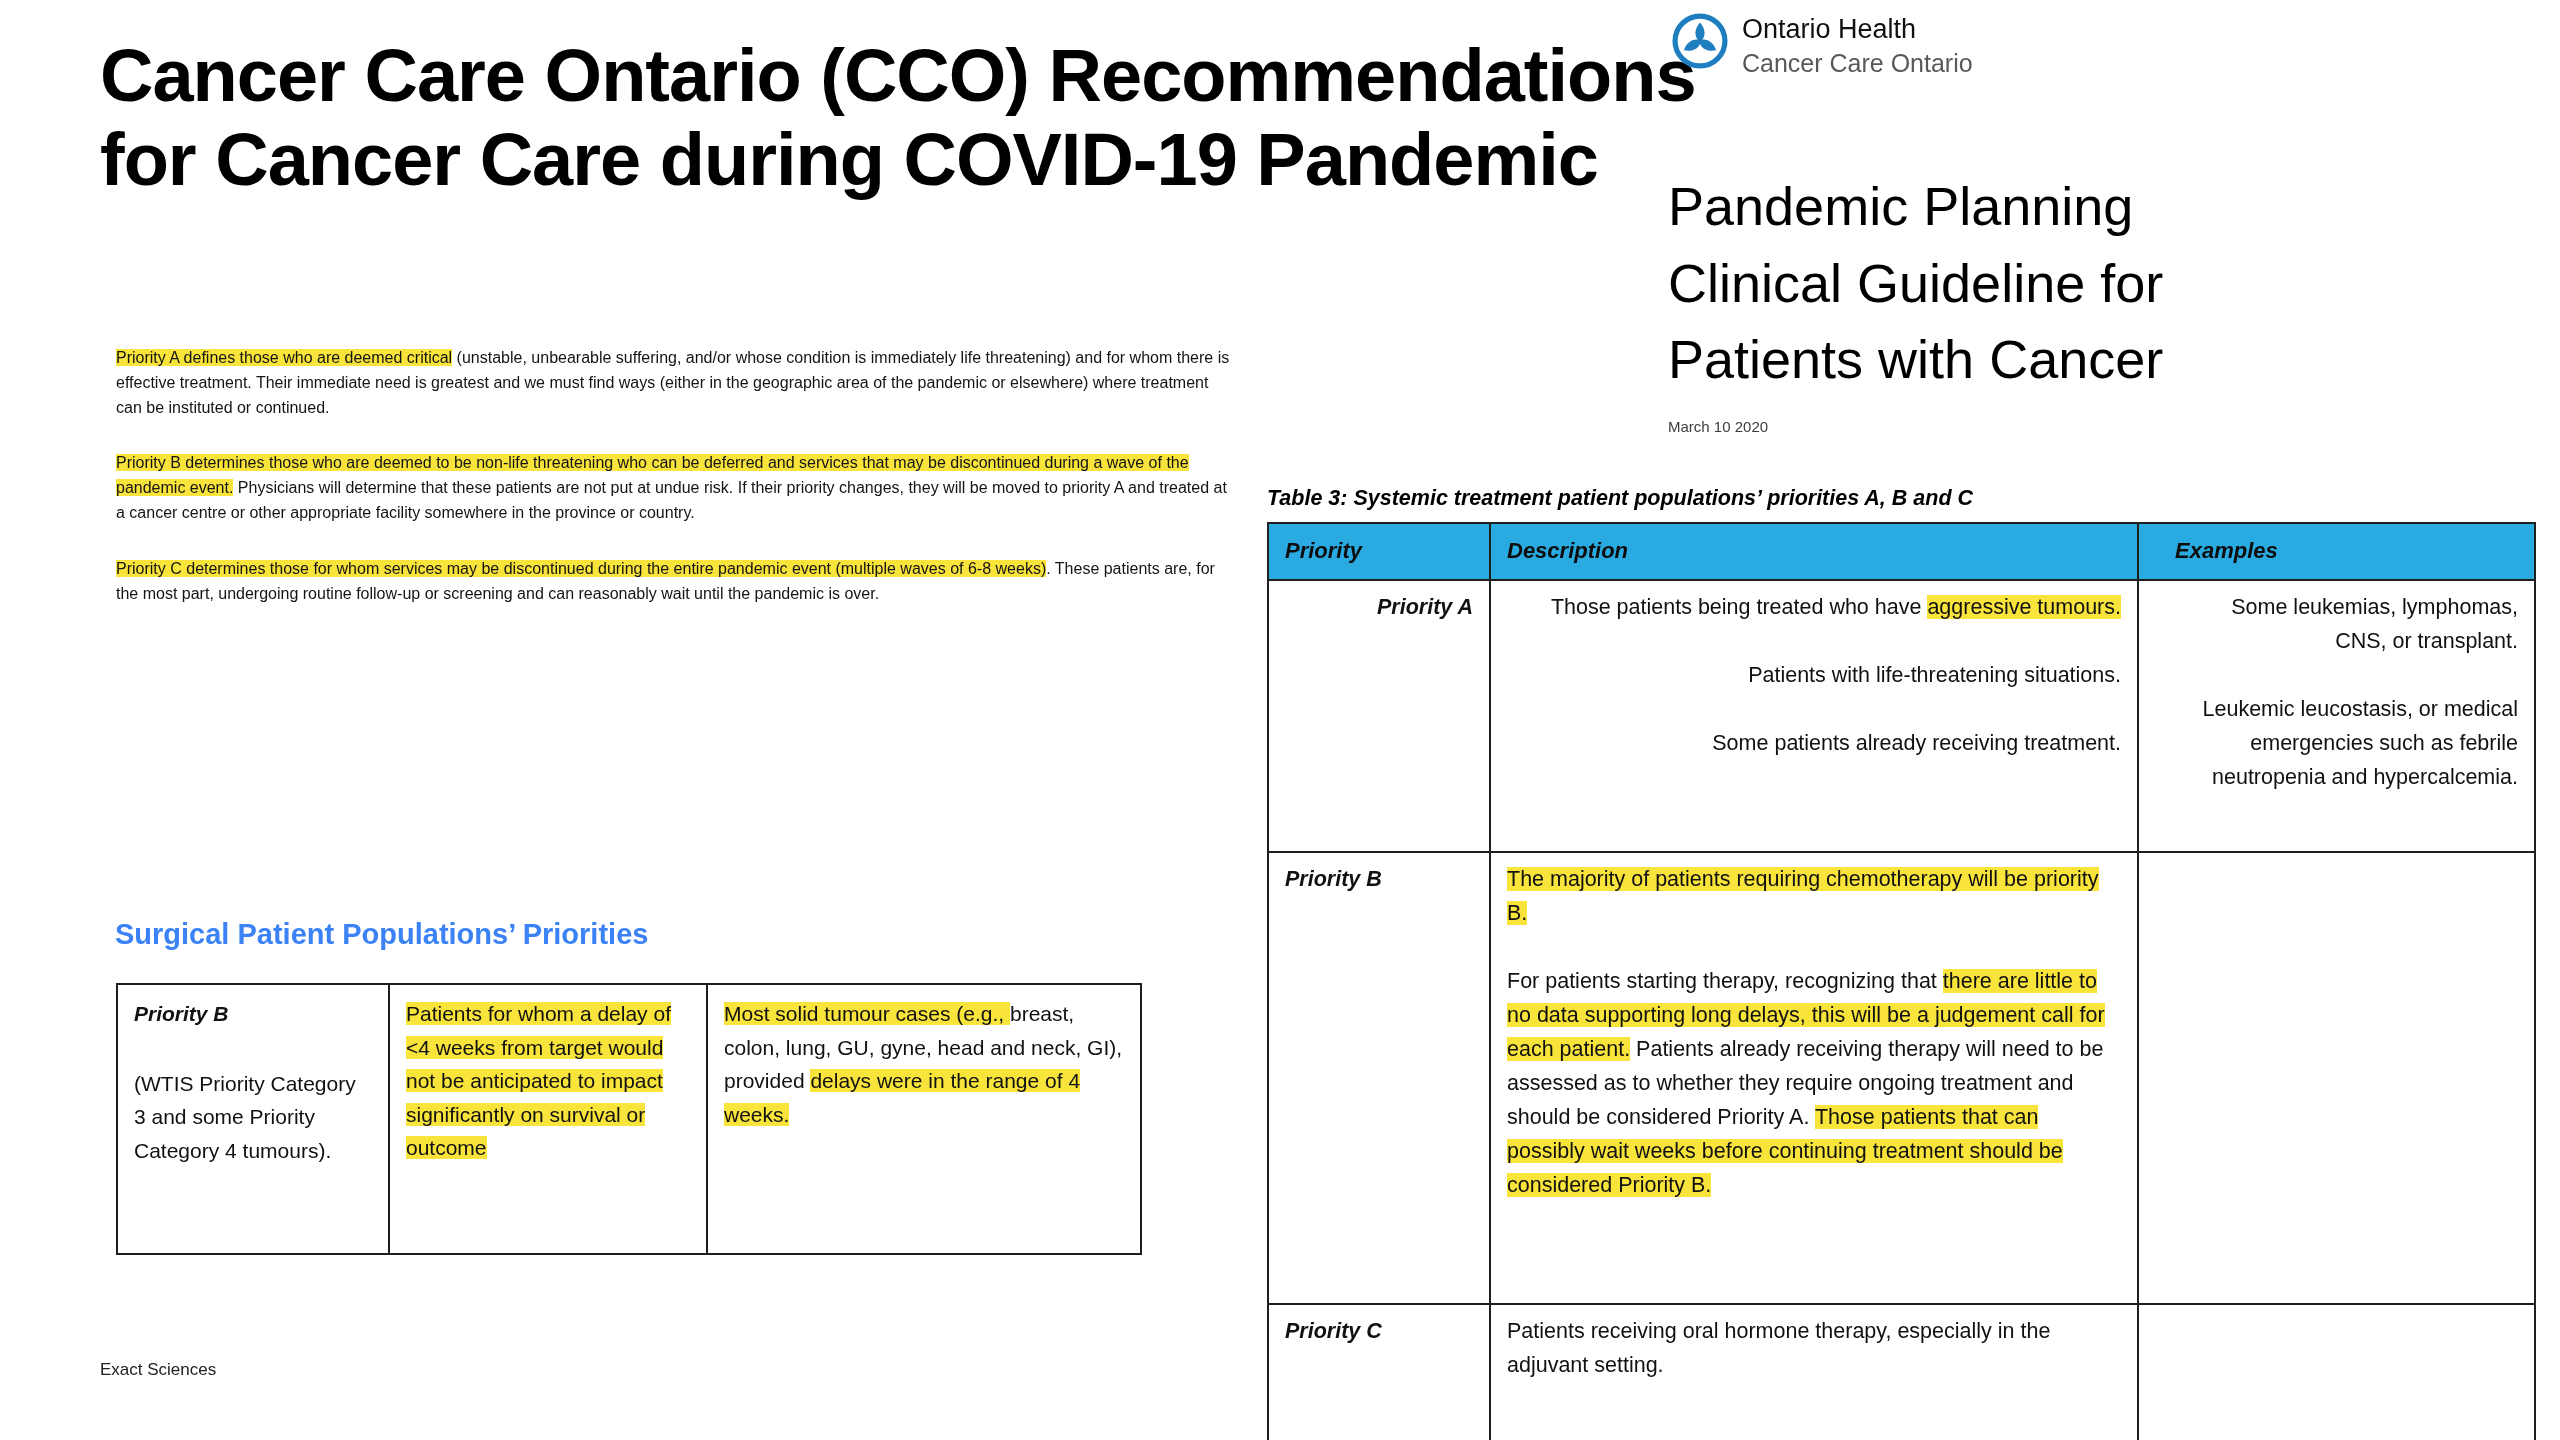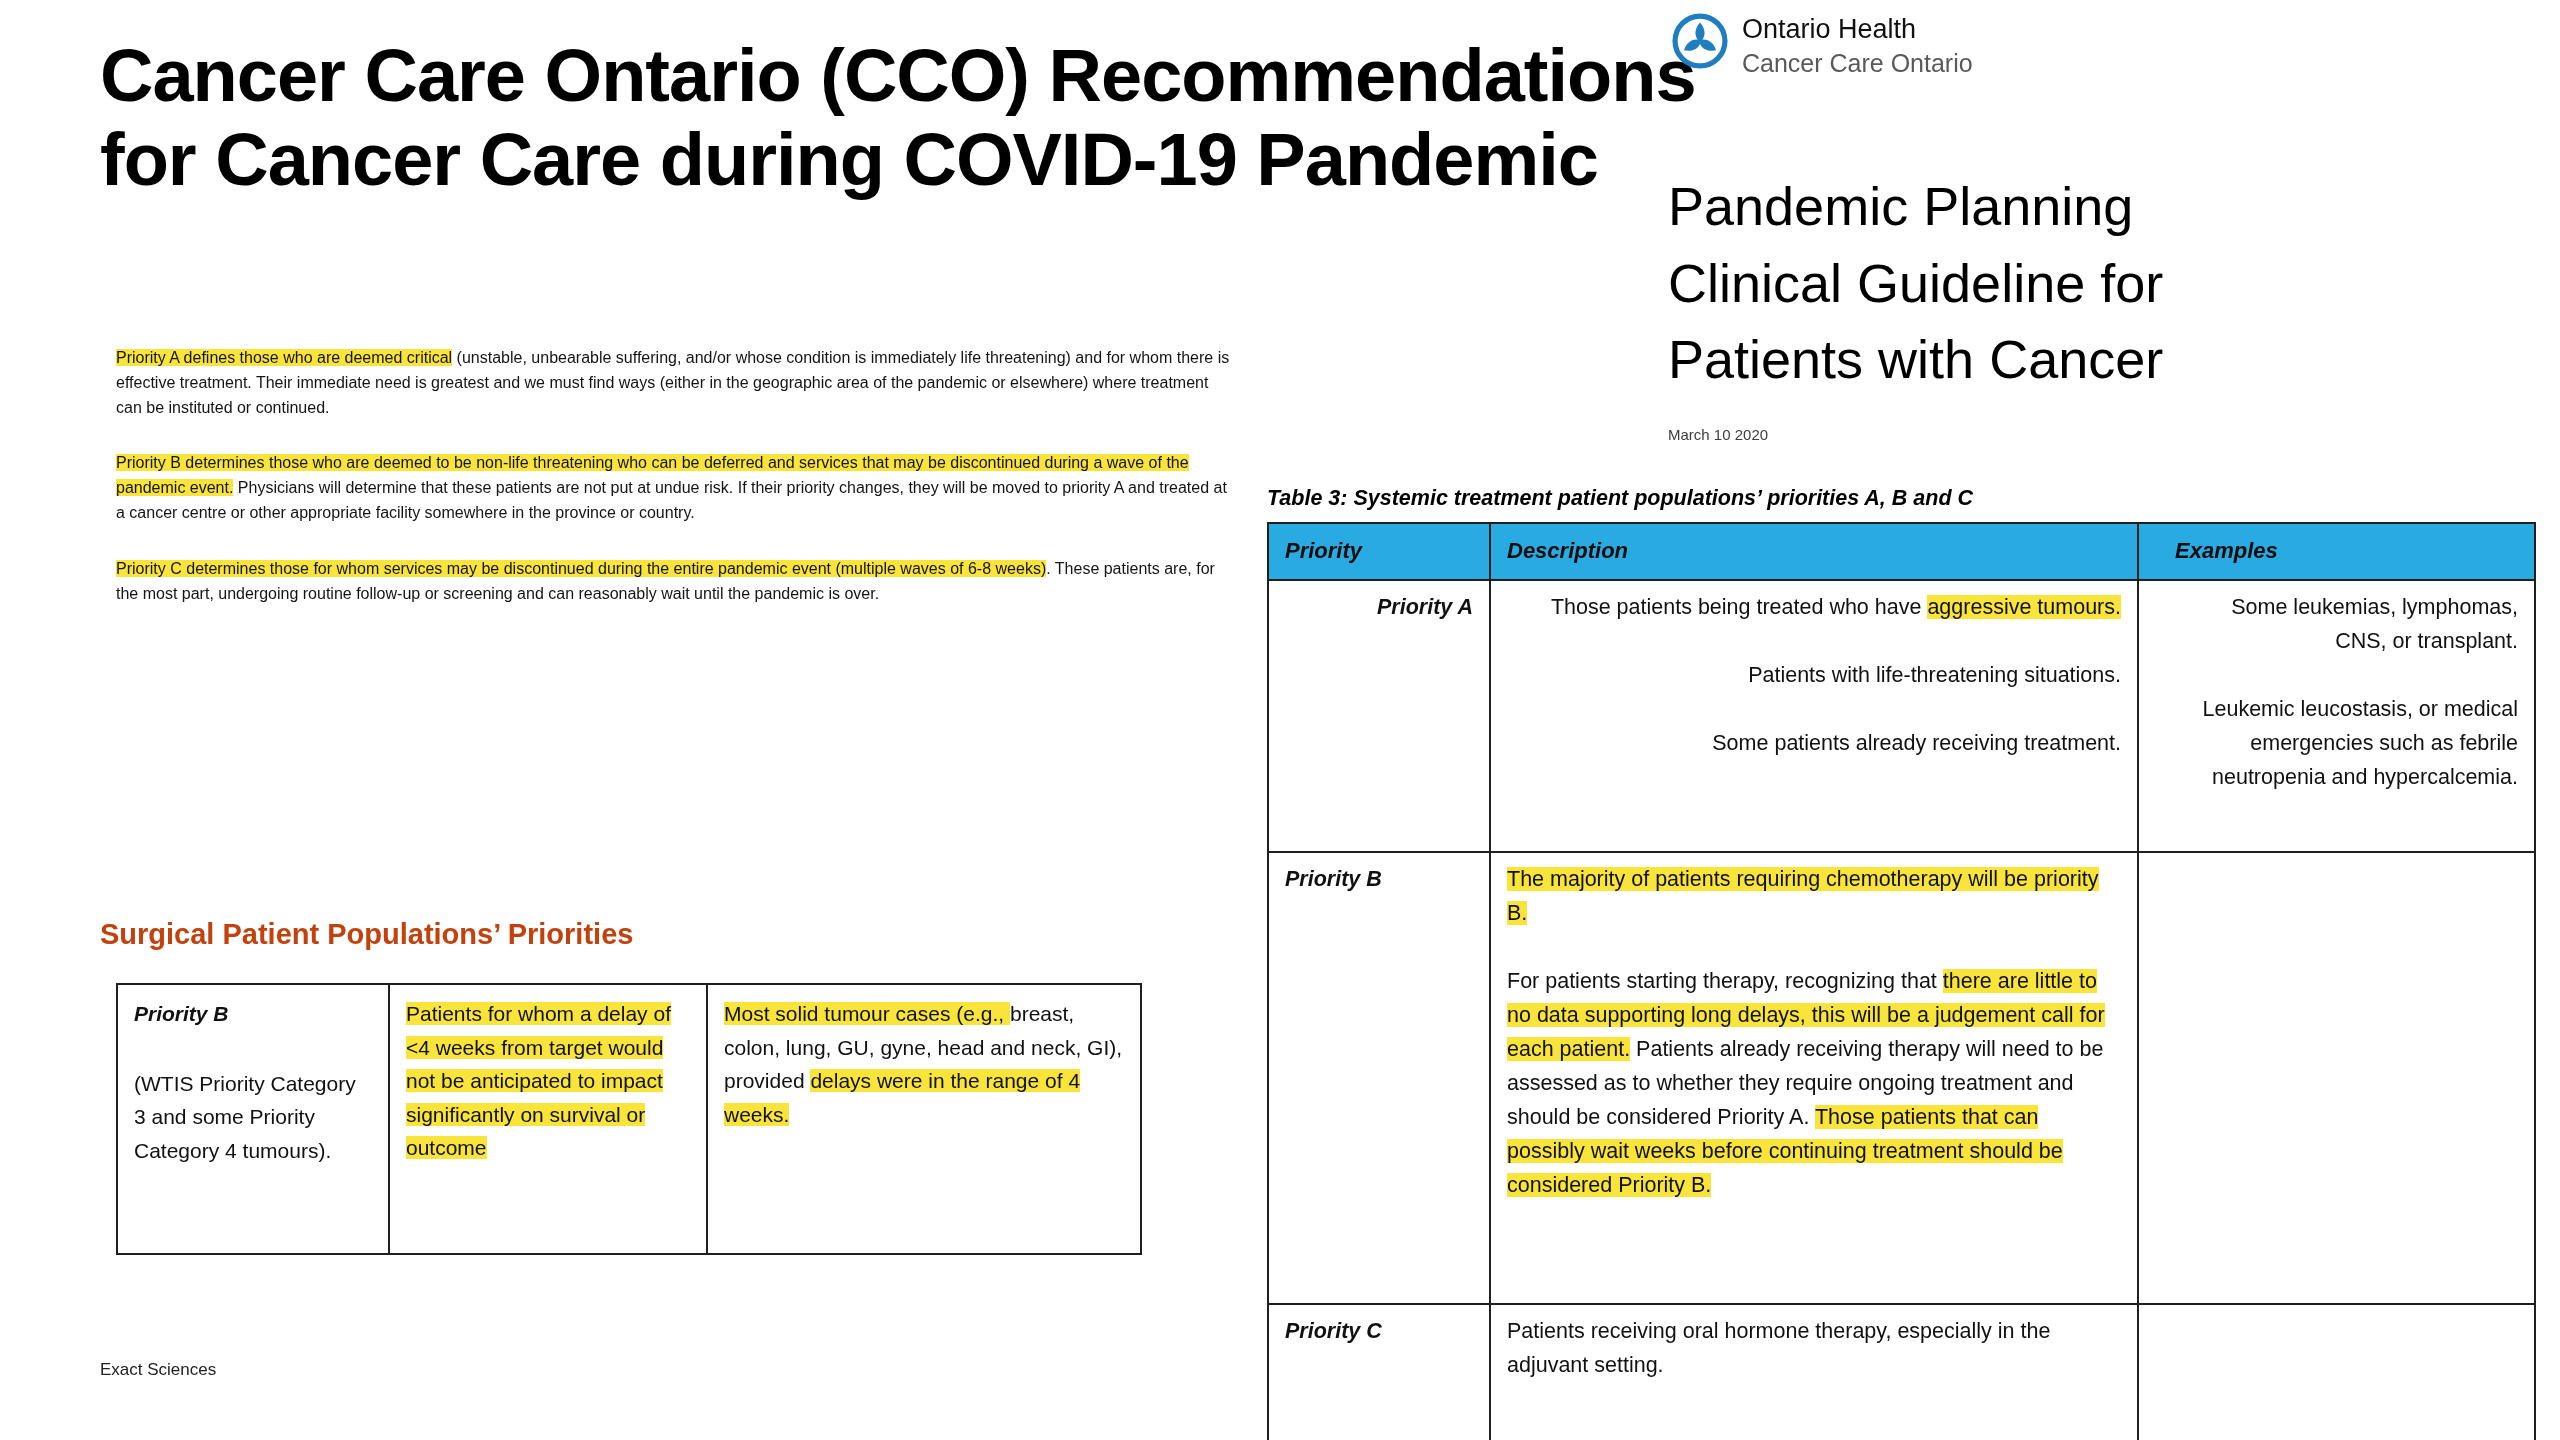--- a/index.html
+++ b/index.html
@@ -24,28 +24,28 @@
   .logo { position:absolute; left:1671px; top:12px; display:flex; align-items:flex-start; gap:13px; }
   .logo-icon { width:58px; height:58px; color: var(--logo_blue, #1f7ec0); flex:0 0 auto; }
   .logo-icon svg { width:100%; height:100%; display:block; }
   .logo-text { padding-top:2px; }
   .logo-org { display:block; font-weight:400; font-size:27px; line-height:1.15; color:#111; }
   .logo-division { display:block; font-size:25px; line-height:1.2; color:#58595b; margin-top:3px; }
 
   
   .guideline { position:absolute; left:1668px; top:168px; color:#000; }
   .guideline .g-line { font-size:54px; font-weight:400; line-height:1.42; }
-  .guideline .g-date { margin-top:28px; font-size:15px; color:#3d3d3d; }
+  .guideline .g-date { margin-top:20px; font-size:15px; color:#3d3d3d; }
 
   
   .definitions { position:absolute; left:116px; top:346px; width:1118px; font-size:16px; line-height:1.55; color:#141414; }
   .definitions p + p { margin-top:31px; }
 
   
-  .surgical-heading { position:absolute; left:100px; top:918px; font-size:29px; font-weight:700; color:#c2410c; }
+  .surgical-heading { position:absolute; left:115px; top:918px; font-size:29px; font-weight:700; color:#3b82f6; }
   .surgical-table {
     position:absolute; left:116px; top:983px;
     display:grid; grid-template-columns:272px 318px 432px;
     border:2px solid #1f1f1f;
     font-size:21px; line-height:1.6; color:#111;
     background:#fff;
   }
   .s-cell { padding:12px 16px; border-right:2px solid #1f1f1f; min-height:268px; }
   .s-cell:last-child { border-right:none; }
   .s-priority-name { display:block; font-weight:700; font-style:italic; }

